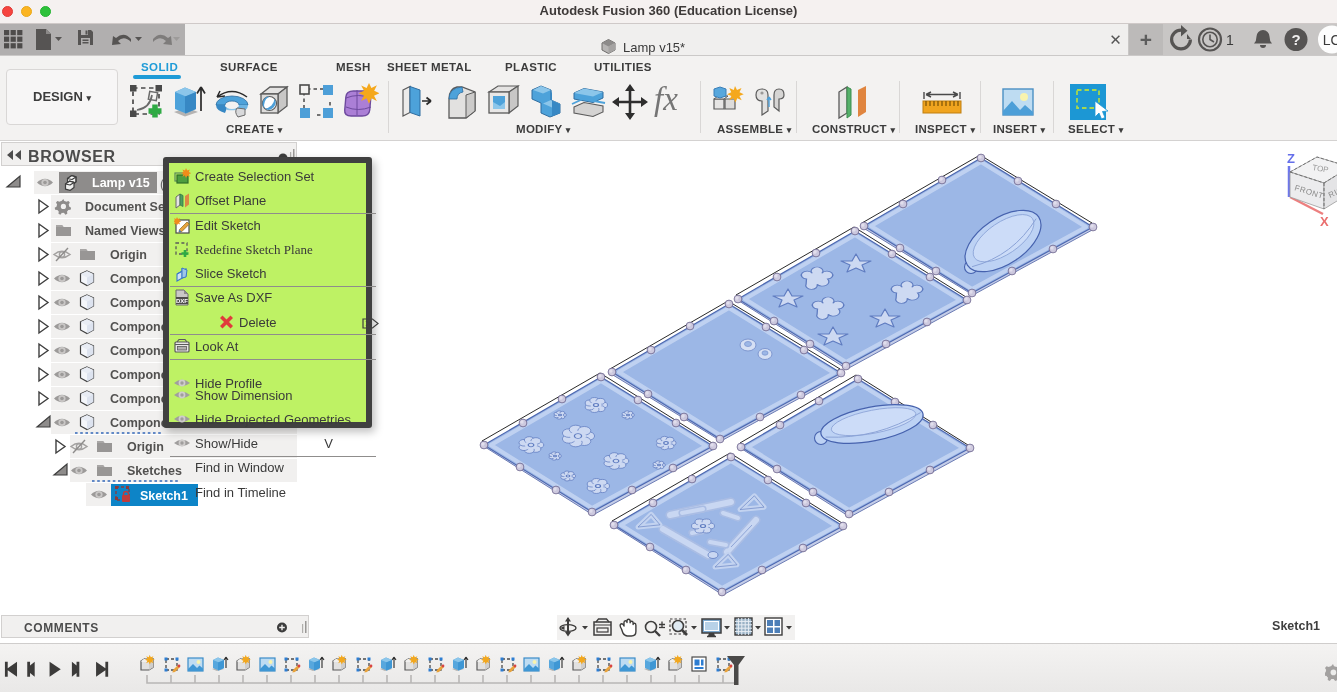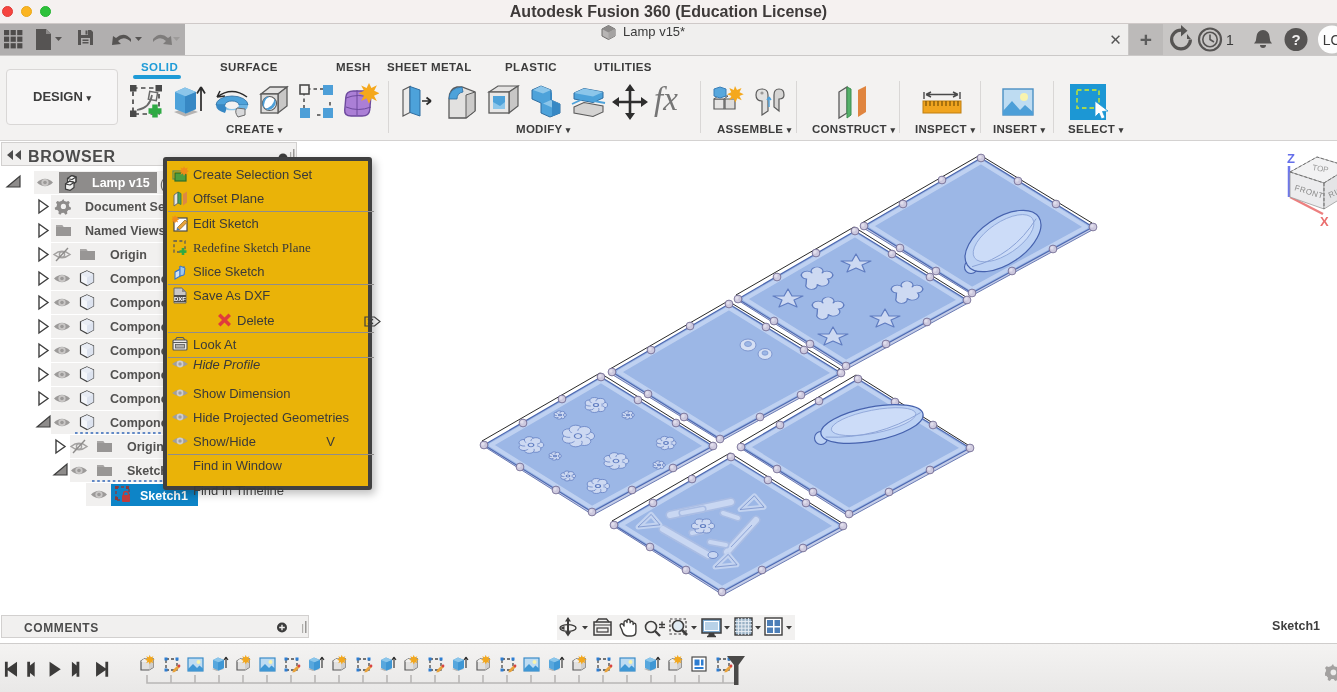--- a/index.html
+++ b/index.html
@@ -3,21 +3,21 @@
 <meta charset="utf-8">
 <style>
 * { margin:0; padding:0; box-sizing:border-box; }
 html,body { width:1337px; height:692px; overflow:hidden; font-family:"Liberation Sans", sans-serif; }
 .abs { position:absolute; }
 #app { position:relative; width:1337px; height:692px; background:#fff; }
 
 
 #titlebar { position:absolute; left:0; top:0; width:1337px; height:24px; background:#f5f1f0; border-bottom:1px solid #cfc9c8; }
 .tl { position:absolute; top:5.5px; width:11px; height:11px; border-radius:50%; }
-#title { position:absolute; top:3px; width:100%; text-align:center; font-size:16px; font-weight:bold; color:#3e3a39; }
+#title { position:absolute; top:3px; width:100%; text-align:center; font-size:13px; font-weight:bold; color:#3e3a39; }
 
 
 #toolbar { position:absolute; left:0; top:24px; width:1337px; height:31px; background:#b1afaf; }
 #tabarea { position:absolute; left:185px; top:24px; width:943px; height:31px; background:#f0efee; }
 #righttools { position:absolute; left:1128px; top:24px; width:209px; height:31px; background:#c8c6c5; }
 #tabclose { position:absolute; left:1103px; top:24px; width:25px; height:31px; font-size:15px; color:#555; display:flex; align-items:center; justify-content:center; }
 #plusbtn { position:absolute; left:1129px; top:24px; width:34px; height:31px; background:#bcbab9; color:#5d5d5d; font-size:21px; font-weight:bold; display:flex; align-items:center; justify-content:center; }
 
 
 #ribbon { position:absolute; left:0; top:55px; width:1337px; height:86px; background:#f3f2f1; border-top:1px solid #cbc9c8; border-bottom:1px solid #d4d2d1; }
@@ -28,21 +28,21 @@
 .gdiv { position:absolute; top:25px; width:1px; height:52px; background:#d9d7d6; }
 
 
 #canvas { position:absolute; left:0; top:141px; width:1337px; height:502px; background:#ffffff; }
 
 
 #bheader { position:absolute; left:1px; top:1px; width:296px; height:24px; background:#f1f0ef; border:1px solid #d2d0cf; }
 #bheader .txt { position:absolute; left:26px; top:5px; font-size:16px; font-weight:bold; color:#4c4c4c; letter-spacing:0.6px; }
 
 
-#menu { position:absolute; left:163px; top:16px; width:209px; height:333px; background:#eab308; border:4px solid #404040; border-radius:3px; box-shadow:3px 4px 9px rgba(0,0,0,0.25); z-index:50; }
+#menu { position:absolute; left:163px; top:16px; width:209px; height:271px; background:#bef264; border:6px solid #404040; border-radius:3px; box-shadow:3px 4px 9px rgba(0,0,0,0.25); z-index:50; }
 .mi { position:absolute; left:0; width:100%; height:24px; }
 .mi .lbl { position:absolute; left:26px; top:4px; font-size:13px; color:#3a3a3a; white-space:nowrap; }
 .mi .ic { position:absolute; left:5px; top:3px; width:17px; height:17px; }
 .msep { position:absolute; left:1px; width:206px; height:1px; background:#8f8d8c; }
 .mshort { position:absolute; right:35px; top:4px; font-size:13px; color:#3a3a3a; }
 
 
 #navbar { position:absolute; left:557px; top:474px; width:238px; height:25px; background:#f2f1f0; }
 
 
@@ -84,21 +84,21 @@
         <rect x="81" y="6" width="7" height="5" fill="#b1afaf"></rect>
         <rect x="85.5" y="6.5" width="2" height="4" fill="#565453"></rect>
         <rect x="81" y="14" width="9" height="7" fill="#b1afaf"></rect>
         <rect x="82.5" y="15.5" width="6" height="1.5" fill="#565453"></rect>
         <rect x="82.5" y="18" width="6" height="1.5" fill="#565453"></rect>
         <path d="M 116,12 q 8,-7 15,1 l 0,3 q -7,-7 -13,-1 l 3,3 l -9,1 l 1,-9 z" fill="#565453" transform="translate(0,2)"></path>
         <path d="M 135,13 l 7,0 l -3.5,4 z" fill="#565453"></path>
         <path d="M 168,12 q -8,-7 -15,1 l 0,3 q 7,-7 13,-1 l -3,3 l 9,1 l -1,-9 z" fill="#7e7c7b" transform="translate(0,2)"></path>
         <path d="M 173,13 l 7,0 l -3.5,4 z" fill="#9d9b9a"></path>
       </svg></div>
-  <div style="position:absolute;left:600px;top:24px;width:140px;height:31px;display:flex;align-items:flex-start;">
+  <div style="position:absolute;left:600px;top:24px;width:140px;height:31px;display:flex;align-items:flex-end;">
       <svg width="17" height="17" viewBox="0 0 17 17">
         <path d="M 8.5,1.5 L 15,5 v 7 L 8.5,15.5 L 2,12 V 5 Z" fill="#b7b5b4" stroke="#6e6c6b" stroke-width="1"></path>
         <path d="M 8.5,1.5 L 15,5 L 8.5,8.5 L 2,5 Z" fill="#8d8b8a"></path>
         <path d="M 8.5,8.5 L 15,5 v 7 L 8.5,15.5 Z" fill="#a5a3a2"></path>
       </svg>
       <span style="font-size:13px;color:#3a3a3a;margin-left:6px;">Lamp v15*</span>
     </div>
   <div id="tabclose">✕</div>
   <div id="plusbtn">+</div>
   <div style="position:absolute;left:1160px;top:24px;width:177px;height:31px;"><svg width="177" height="31">
@@ -969,21 +969,21 @@
         <div class="mi" style="top:171.96px;">
           <svg class="ic" width="17" height="17" viewBox="0 0 17 17">
             <rect x="1" y="4" width="14" height="10" rx="1" fill="#e8e7e6" stroke="#5a5a5a" stroke-width="1.2"></rect>
             <path d="M 1,6.5 h 14" stroke="#5a5a5a" stroke-width="1"></path>
             <rect x="3.5" y="8.5" width="9" height="3.5" fill="#b0aead" stroke="#5a5a5a" stroke-width="0.8"></rect>
             <path d="M 3,4 l 2,-2.5 h 6 l 2,2.5" fill="none" stroke="#5a5a5a" stroke-width="1.2"></path>
           </svg>
           <div class="lbl">Look At</div>
         </div>
         <div class="msep" style="top:195.74px;"></div>
-        <div class="mi" style="top:192px;font-style:italic;">
+        <div class="mi" style="top:209px;">
           <svg class="ic" width="17" height="17" viewBox="0 0 17 17">
             <path d="M 0,8 Q 8,1.5 16,8 Q 8,14.5 0,8 z" fill="#a09e9d"></path>
             <circle cx="8" cy="8" r="3.4" fill="#cfcdcc"></circle>
             <circle cx="8" cy="8" r="1.7" fill="#a09e9d"></circle>
           </svg>
           <div class="lbl">Hide Profile</div>
         </div>
         <div class="mi" style="top:220.52px;">
           <svg class="ic" width="17" height="17" viewBox="0 0 17 17">
             <path d="M 0,8 Q 8,1.5 16,8 Q 8,14.5 0,8 z" fill="#a09e9d"></path>

